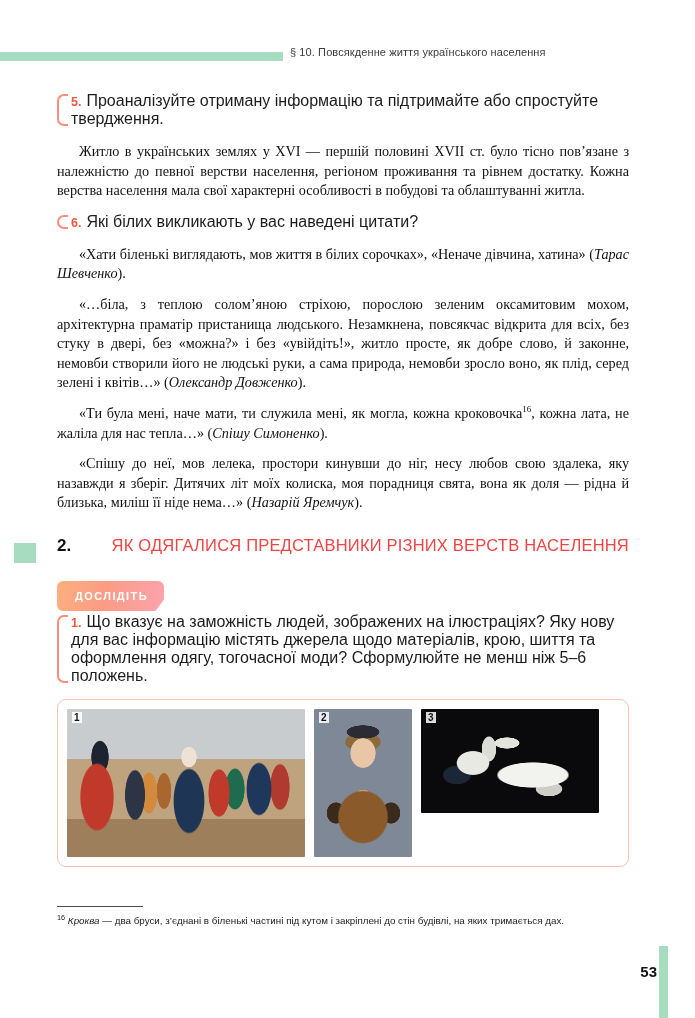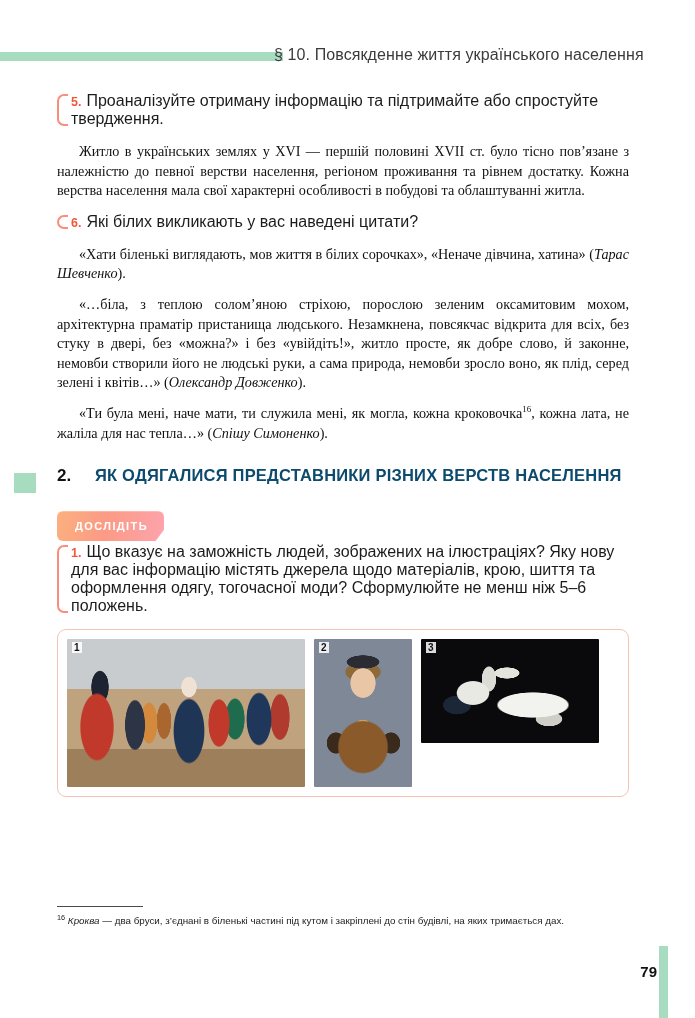--- a/index.html
+++ b/index.html
@@ -16,23 +16,23 @@
 
   
   .header-band {
     position: absolute;
     left: 0; top: 52px;
     width: 283px; height: 9px;
     background: #a8dcc0;
   }
   .header-title {
     position: absolute;
-    left: 274px; top: 46px;
+    left: 290px; top: 46px;
     width: 340px;
-    font-size: 16px;
+    font-size: 11px;
     color: #3b3b3b;
     letter-spacing: .1px;
     white-space: nowrap;
   }
 
   
   .content {
     position: absolute;
     left: 57px; top: 92px;
     width: 572px;
@@ -103,25 +103,26 @@
   }
   .section-num {
     position: absolute;
     left: 0; top: 1px;
     font-size: 17px;
     font-weight: bold;
     color: #111;
   }
   .section-title {
     font-size: 16.5px;
-    font-weight: bold;
+    font-weight: normal;
     line-height: 21px;
     letter-spacing: .2px;
-    color: #0c4a6e;
+    color: #ef4444;
     text-transform: uppercase;
+    text-align: right;
   }
 
   
   .ribbon-wrap { position: relative; height: 26px; margin-bottom: 6px; }
   .ribbon {
     position: absolute;
     left: 0; top: 0;
     height: 30px;
     padding: 0 16px 0 18px;
     display: flex;
@@ -273,20 +274,21 @@
   </div>
 
   <div class="quote-block">
 
     <p class="body-p"><span>«Хати біленькі виглядають, мов життя в білих сорочках», «Неначе дівчина, хатина» (</span><i>Тарас Шевченко</i><span>).</span></p>
 
     <p class="body-p"><span>«…біла, з теплою солом’яною стріхою, порослою зеленим оксамитовим мохом, архітектурна праматір пристанища людського. Незамкнена, повсякчас відкрита для всіх, без стуку в двері, без «можна?» і без «увійдіть!», житло просте, як добре слово, й законне, немовби створили його не людські руки, а сама природа, немовби зросло воно, як плід, серед зелені і квітів…» (</span><i>Олександр Довженко</i><span>).</span></p>
 
     <p class="body-p"><span>«Ти була мені, наче мати, ти служила мені, як могла, кожна кроковочка</span><sup class="fn-ref">16</sup><span>, кожна лата, не жаліла для нас тепла…» (</span><i>Спішу Симоненко</i><span>).</span></p>
 
+    <p class="body-p"><span>«Спішу до неї, мов лелека, простори кинувши до ніг, несу любов свою здалека, яку назавжди я зберіг. Дитячих літ моїх колиска, моя порадниця свята, вона як доля — рідна й близька, миліш її ніде нема…» (</span><i>Назарій Яремчук</i><span>).</span></p>
 
   </div>
 
   <div class="section-head">
     <span class="section-mark"></span>
     <span class="section-num">2.</span>
     <div class="section-title">ЯК ОДЯГАЛИСЯ ПРЕДСТАВНИКИ РІЗНИХ ВЕРСТВ НАСЕЛЕННЯ</div>
   </div>
 
   <div class="ribbon-wrap">
@@ -316,14 +318,14 @@
 
   </div>
 
 </div>
 
 <div class="footnote">
   <div class="footnote-rule"></div>
   <div class="footnote-text"><sup class="fn-num">16</sup> <i>Кроква</i><span> — два бруси, з’єднані в біленькі частині під кутом і закріплені до стін будівлі, на яких тримається дах.</span></div>
 </div>
 
-<div class="page-num">79</div>
+<div class="page-num">53</div>
 <div class="edge-tab"></div>
 
 </body></html>

